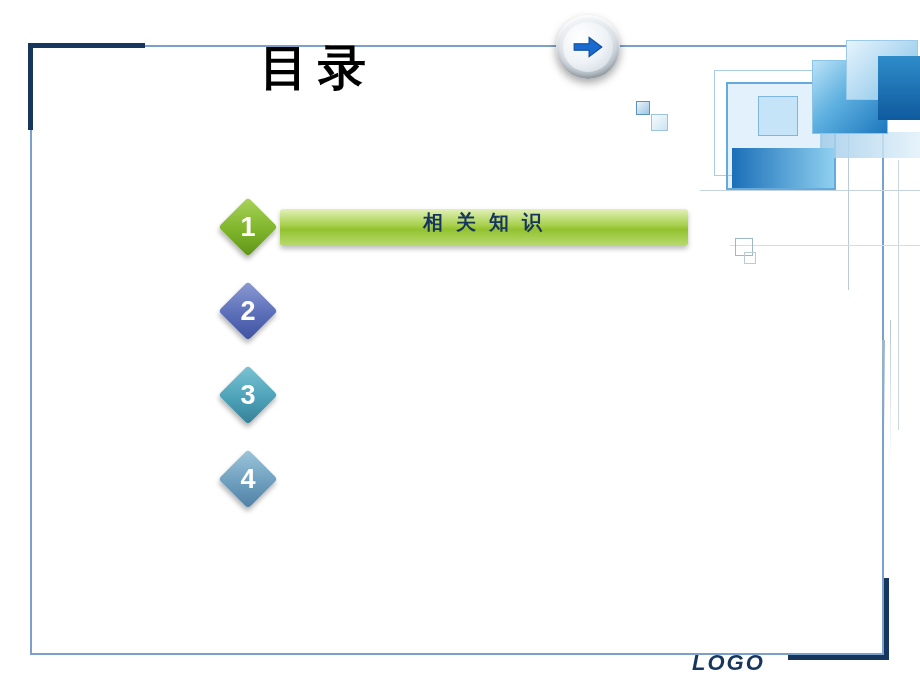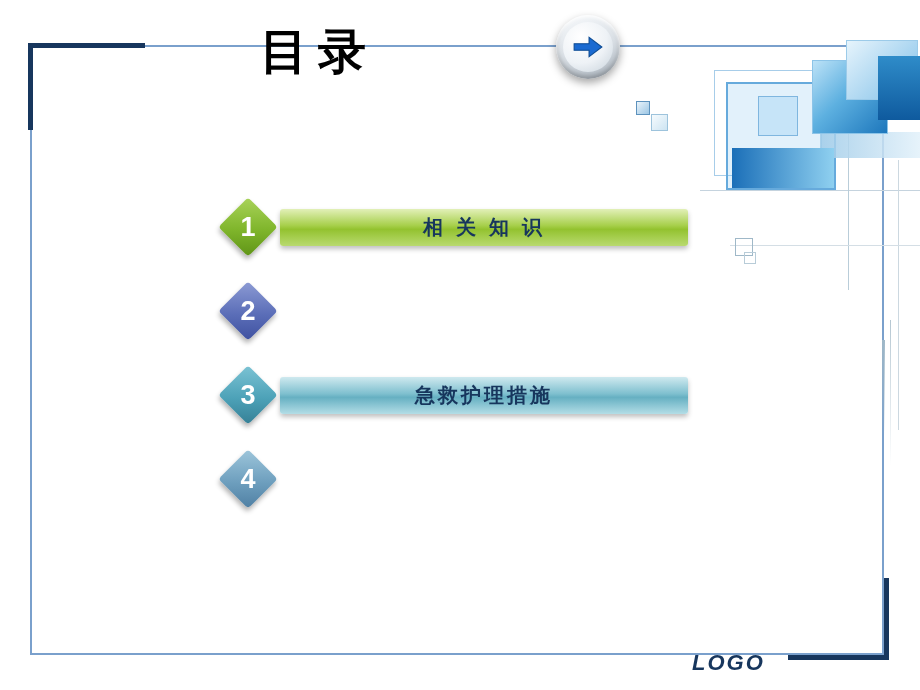--- a/index.html
+++ b/index.html
@@ -18,21 +18,21 @@
     position:absolute; left:28px; top:43px; width:112px; height:82px;
     border-left:5px solid #17365d; border-top:5px solid #17365d;
   }
   .corner-br {
     position:absolute; left:788px; top:578px; width:96px; height:77px;
     border-right:5px solid #17365d; border-bottom:5px solid #17365d;
   }
 
   
   .title {
-    position:absolute; left:260px; top:20px;
+    position:absolute; left:260px; top:36px;
     font-size:48px; font-weight:900; color:#000;
     letter-spacing:10px; font-family:"DejaVu Sans",sans-serif;
   }
 
   
   .next-btn {
     position:absolute; left:556px; top:15px; width:64px; height:64px;
     border-radius:50%;
     background:linear-gradient(160deg,#fafcfe 0%,#d7dde3 55%,#aab4be 100%);
     box-shadow:0 4px 8px rgba(0,0,0,.35),
@@ -84,21 +84,21 @@
 
   
   .row { position:absolute; left:218px; width:472px; height:60px; }
   .row.r1 { top:197px; }
   .row.r2 { top:281px; }
   .row.r3 { top:365px; }
   .row.r4 { top:449px; }
   .bar {
     position:absolute; left:62px; top:12px; width:408px; height:37px;
     border-radius:3px; box-shadow:0 3px 5px rgba(0,0,0,.25);
-    display:flex; align-items:center; justify-content:center;
+    display:flex; justify-content:center;
   }
   .bar-label {
     color:#17365d; font-weight:bold; font-size:20px;
     white-space:pre; letter-spacing:3px;
     font-family:"DejaVu Sans",sans-serif;
   }
   .diamond-wrap { position:absolute; left:0; top:0; width:60px; height:60px; }
   .diamond {
     position:absolute; left:9px; top:9px; width:42px; height:42px;
     transform:rotate(45deg); border-radius:4px;
@@ -169,23 +169,20 @@
 </div>
 
 <div class="row r2">
   <div class="diamond-wrap">
     <div class="diamond" style="background: linear-gradient(135deg, rgb(141, 155, 212) 0%, rgb(91, 110, 184) 55%, rgb(63, 81, 160) 100%);"></div>
     <span class="dnum">2</span>
   </div>
 </div>
 
 <div class="row r3">
-  <div class="bar" style="background: linear-gradient(rgb(207, 233, 239) 0%, rgb(127, 192, 207) 45%, rgb(102, 176, 194) 55%, rgb(179, 221, 230) 100%);">
-    <span class="bar-label">急救护理措施</span>
-  </div>
   <div class="diamond-wrap">
     <div class="diamond" style="background: linear-gradient(135deg, rgb(124, 195, 212) 0%, rgb(77, 162, 184) 55%, rgb(53, 127, 149) 100%);"></div>
     <span class="dnum">3</span>
   </div>
 </div>
 
 <div class="row r4">
   <div class="diamond-wrap">
     <div class="diamond" style="background: linear-gradient(135deg, rgb(158, 198, 219) 0%, rgb(110, 159, 190) 55%, rgb(79, 127, 163) 100%);"></div>
     <span class="dnum">4</span>

